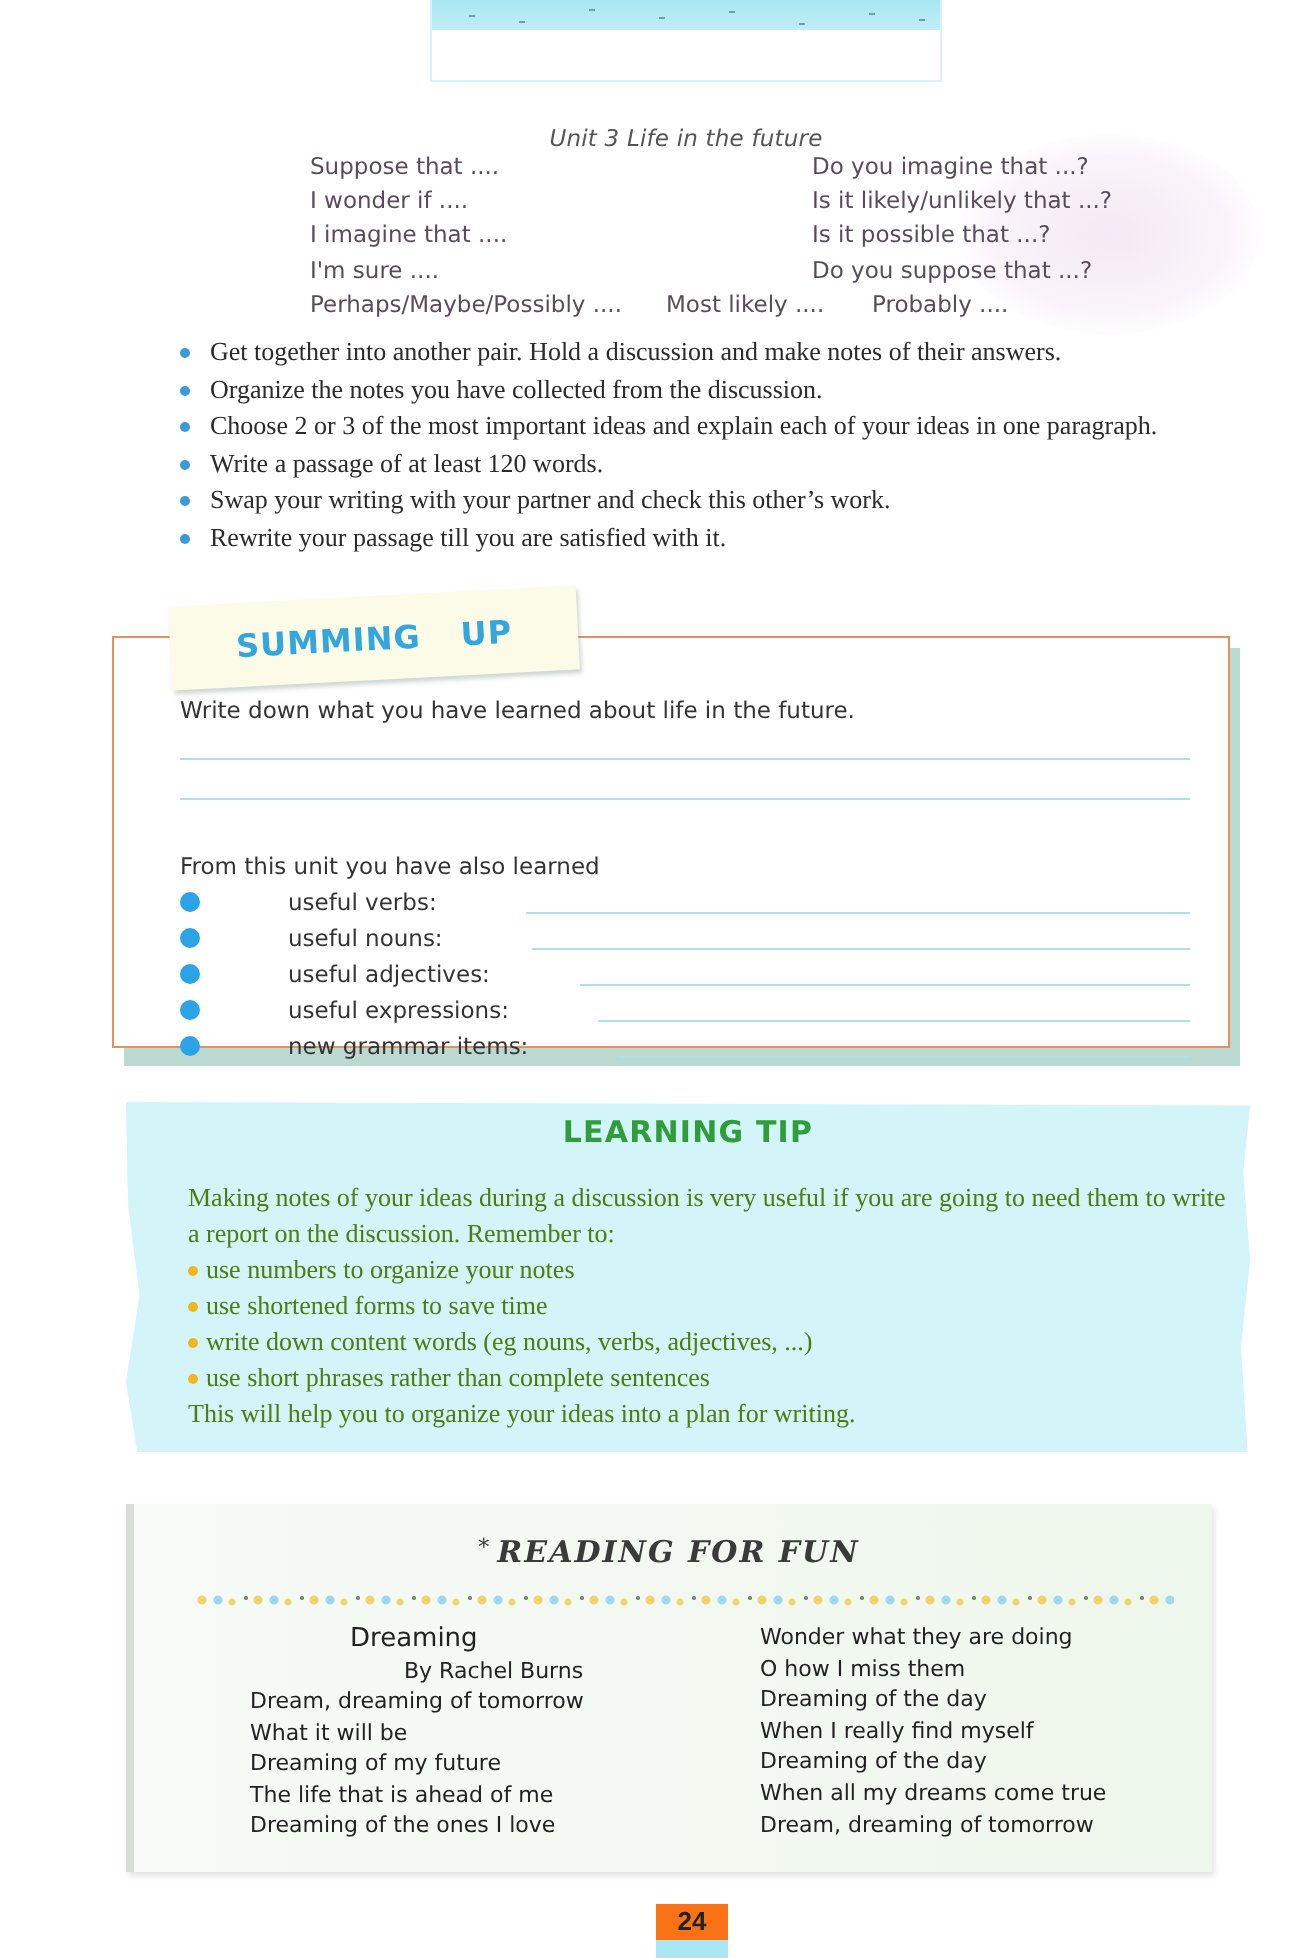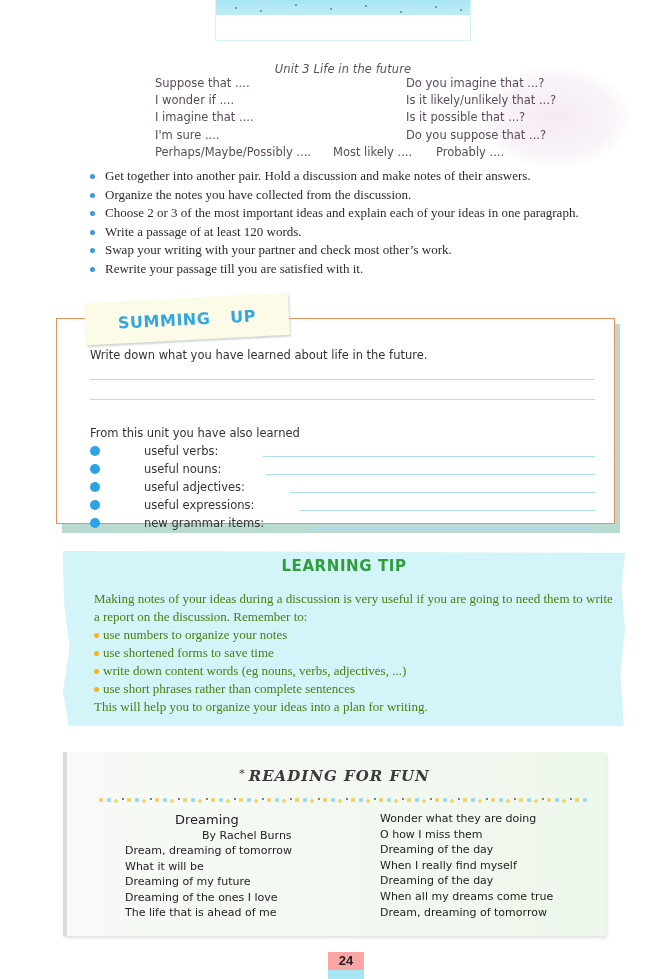--- a/index.html
+++ b/index.html
@@ -133,21 +133,21 @@
     .poem.left { left: 125px; }
     .poem.right { left: 380px; }
     .poem .title { font-size: 13px; padding-left: 50px; line-height: 17px; }
     .poem .author { padding-left: 77px; line-height: 15px; }
 
     
     .page-number {
       position: absolute; left: 328px; top: 952px; width: 36px; height: 27px; text-align: center;
     }
     .page-number span {
-      display: block; height: 18px; line-height: 18px; font-family: "Liberation Sans", sans-serif; font-weight: bold; font-size: 13px; color: #222; background: #fca5a5;
+      display: block; height: 18px; line-height: 18px; font-family: "Liberation Sans", sans-serif; font-weight: bold; font-size: 13px; color: #222; background: #f97316;
     }
     .page-number .band { height: 9px; background: #a8e6f3; }
   </style>
 </head>
 <body>
 
 <div class="header-banner">
   <div class="sky"></div>
   <div class="unit-title">Unit 3 Life in the future</div>
 </div>
@@ -171,21 +171,21 @@
     <span style="left:178px">Most likely ....</span>
     <span style="left:281px">Probably ....</span>
   </div>
 </div>
 
 <ul class="instructions">
   <li><span class="bullet"></span><span>Get together into another pair. Hold a discussion and make notes of their answers.</span></li>
   <li><span class="bullet"></span><span>Organize the notes you have collected from the discussion.</span></li>
   <li><span class="bullet"></span><span>Choose 2 or 3 of the most important ideas and explain each of your ideas in one paragraph.</span></li>
   <li><span class="bullet"></span><span>Write a passage of at least 120 words.</span></li>
-  <li><span class="bullet"></span><span>Swap your writing with your partner and check most other’s work.</span></li>
+  <li><span class="bullet"></span><span>Swap your writing with your partner and check this other’s work.</span></li>
   <li><span class="bullet"></span><span>Rewrite your passage till you are satisfied with it.</span></li>
 </ul>
 
 <div class="summing-shadow"></div>
 <div class="summing-box"></div>
 <div class="summing-tab">
   <span>SUMMING UP</span>
 </div>
 <div class="summing-content">
   <div class="prompt">Write down what you have learned about life in the future.</div>
@@ -238,22 +238,22 @@
 <div class="fun-title">
   <span class="star">*</span><span>READING FOR FUN</span>
 </div>
 <div class="flower-border"></div>
 <div class="poem left">
   <div class="line title">Dreaming</div>
   <div class="line author">By Rachel Burns</div>
   <div class="line">Dream, dreaming of tomorrow</div>
   <div class="line">What it will be</div>
   <div class="line">Dreaming of my future</div>
+  <div class="line">The life that is ahead of me</div>
   <div class="line">Dreaming of the ones I love</div>
-  <div class="line">The life that is ahead of me</div>
 </div>
 <div class="poem right">
   <div class="line">Wonder what they are doing</div>
   <div class="line">O how I miss them</div>
   <div class="line">Dreaming of the day</div>
   <div class="line">When I really find myself</div>
   <div class="line">Dreaming of the day</div>
   <div class="line">When all my dreams come true</div>
   <div class="line">Dream, dreaming of tomorrow</div>
 </div>

